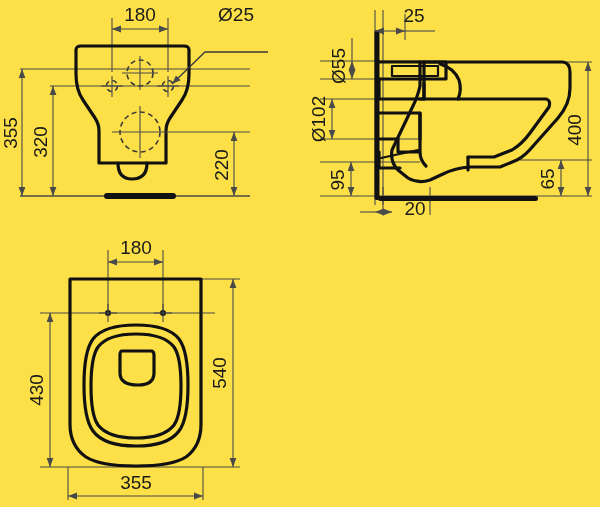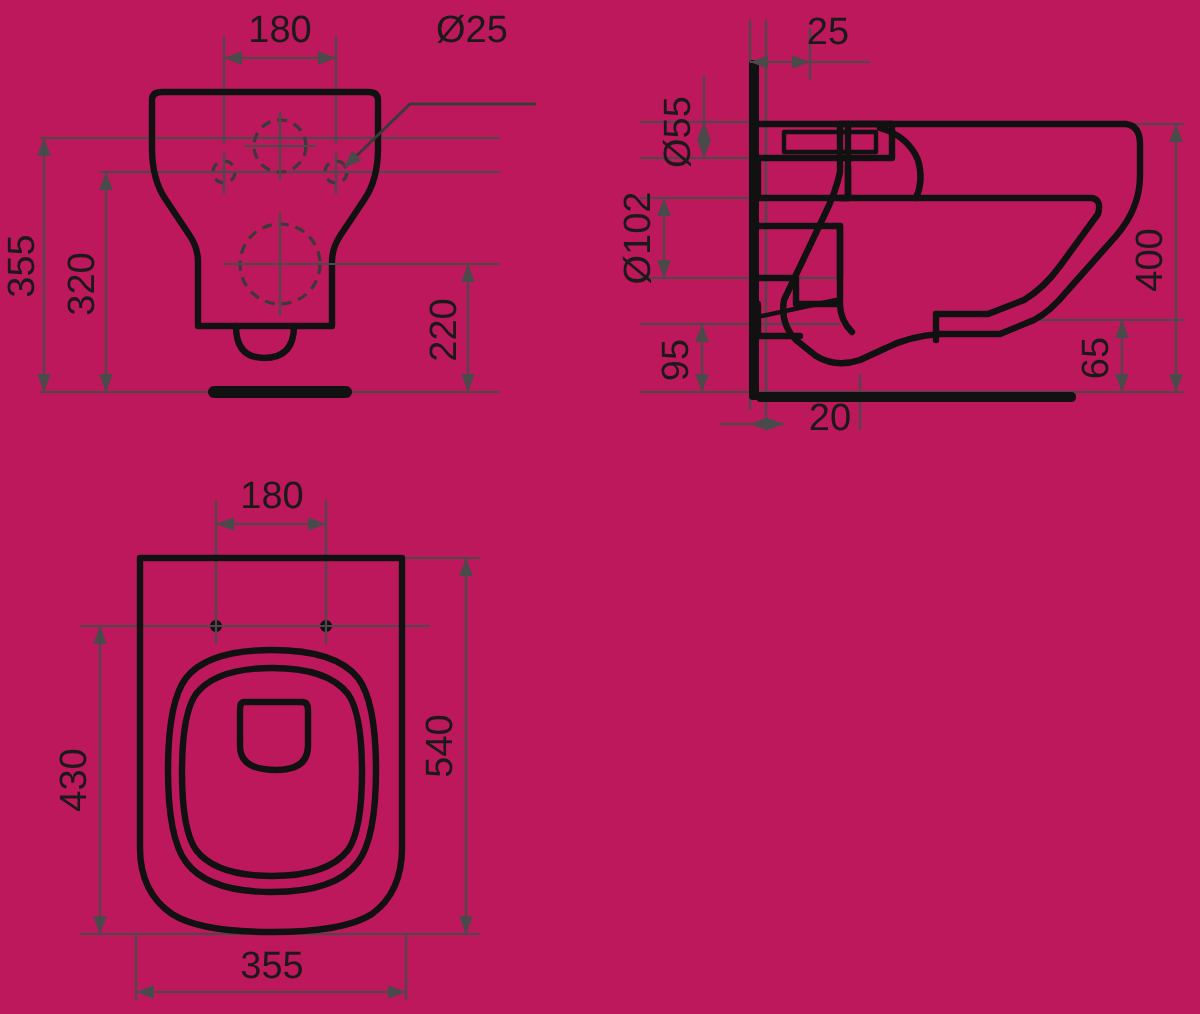--- a/index.html
+++ b/index.html
@@ -7,21 +7,21 @@
     padding: 0;
     background: #ffffff;
   }
   body {
     font-family: "Liberation Sans", sans-serif;
   }
   #sheet {
     position: relative;
     width: 600px;
     height: 507px;
-    background: #be185d;
+    background: #fde047;
     overflow: hidden;
   }
   #sheet svg {
     display: block;
   }
   .dimtext {
     font-family: "Liberation Sans", sans-serif;
     font-size: 19px;
     fill: #1a1a1a;
   }

